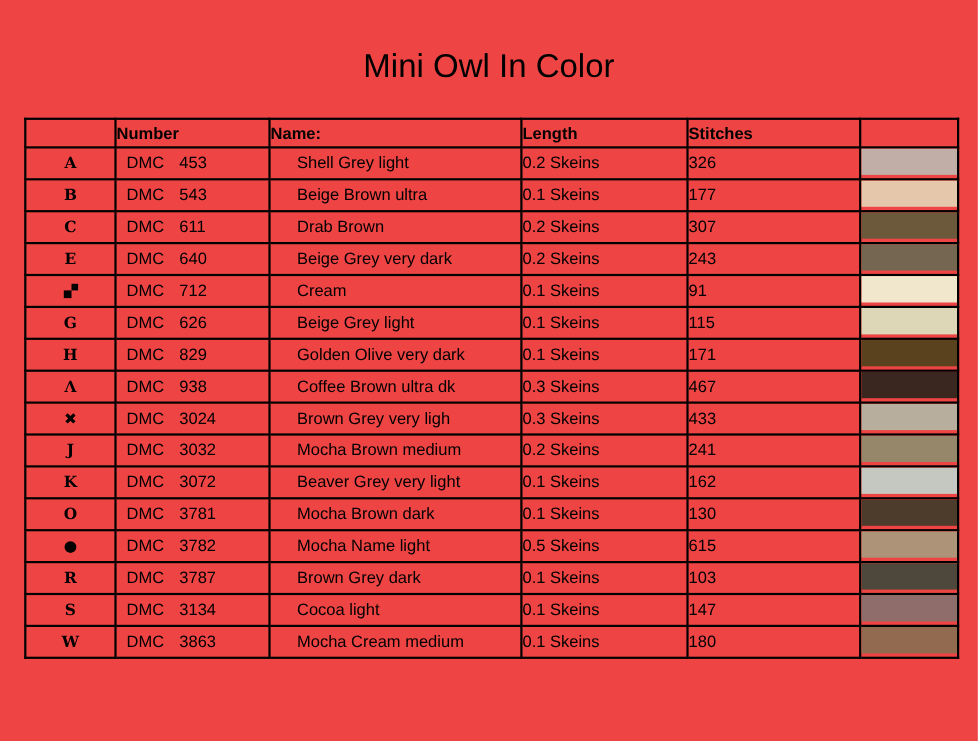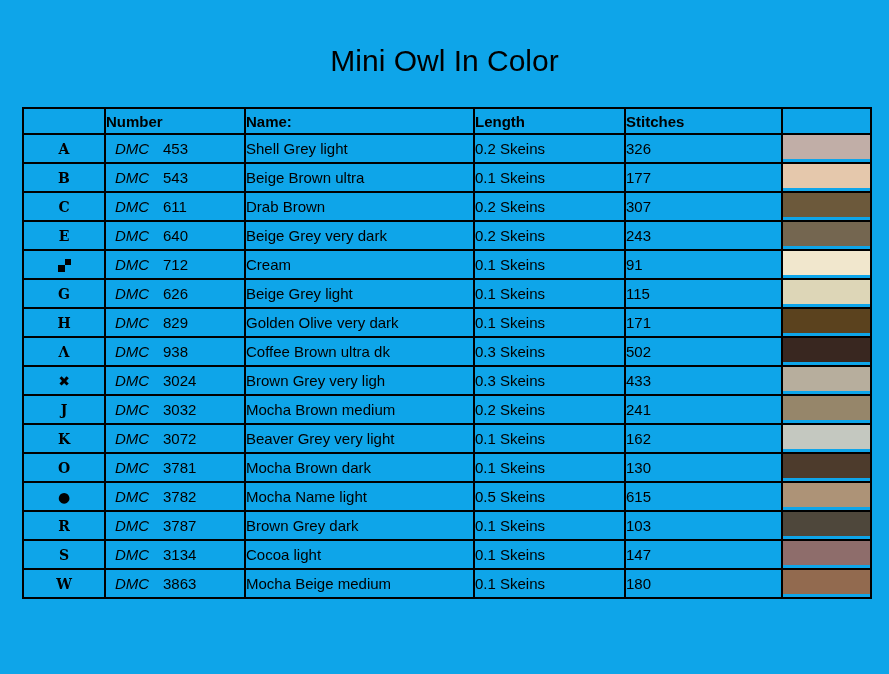--- a/index.html
+++ b/index.html
@@ -1,20 +1,20 @@
 <!DOCTYPE html>
 <html><head>
 <meta charset="utf-8">
 <style>
   html, body { margin: 0; padding: 0; background: #ffffff; }
   .page {
     position: relative;
     width: 889px;
     height: 674px;
-    background: #0ea5e9;
+    background: #ef4444;
     font-family: "Liberation Sans", sans-serif;
     color: #000;
     overflow: hidden;
   }
   .title {
     position: absolute;
     top: 44px;
     left: 0;
     width: 100%;
     text-align: center;
@@ -52,22 +52,22 @@
     padding-left: 0;
   }
   .key-table td { height: 27px; }
   td.sym {
     text-align: center;
     font-family: "DejaVu Serif", "DejaVu Sans", serif;
     font-weight: bold;
     font-size: 14px;
   }
   td.num { padding-left: 9px; }
-  td.num .dmc { display: inline-block; width: 48px; font-style: italic; }
-  td.name { padding-left: 0; }
+  td.num .dmc { display: inline-block; width: 48px; }
+  td.name { padding-left: 24px; }
   td.len, td.sti { padding-right: 2px; }
   td.swatch-cell { position: relative; padding: 0; }
   td.swatch-cell .swatch {
     position: absolute;
     left: 0; right: 0; top: 0; bottom: 3px;
   }
   .sym-squares {
     position: relative;
     display: inline-block;
     width: 13px;
@@ -188,21 +188,21 @@
         <div class="swatch" style="background: rgb(91, 66, 30);"></div>
       </td>
     </tr>
         <tr>
       <td class="sym">Λ</td>
       <td class="num">
         <span class="dmc">DMC</span><span>938</span>
       </td>
       <td class="name">Coffee Brown ultra dk</td>
       <td class="len">0.3 Skeins</td>
-      <td class="sti">502</td>
+      <td class="sti">467</td>
       <td class="swatch-cell">
         <div class="swatch" style="background: rgb(57, 39, 32);"></div>
       </td>
     </tr>
         <tr>
       <td class="sym">✖</td>
       <td class="num">
         <span class="dmc">DMC</span><span>3024</span>
       </td>
       <td class="name">Brown Grey very ligh</td>
@@ -282,21 +282,21 @@
       <td class="sti">147</td>
       <td class="swatch-cell">
         <div class="swatch" style="background: rgb(142, 109, 107);"></div>
       </td>
     </tr>
         <tr>
       <td class="sym">W</td>
       <td class="num">
         <span class="dmc">DMC</span><span>3863</span>
       </td>
-      <td class="name">Mocha Beige medium</td>
+      <td class="name">Mocha Cream medium</td>
       <td class="len">0.1 Skeins</td>
       <td class="sti">180</td>
       <td class="swatch-cell">
         <div class="swatch" style="background: rgb(146, 106, 79);"></div>
       </td>
     </tr>
       </tbody>
   </table>
 
 </div>

